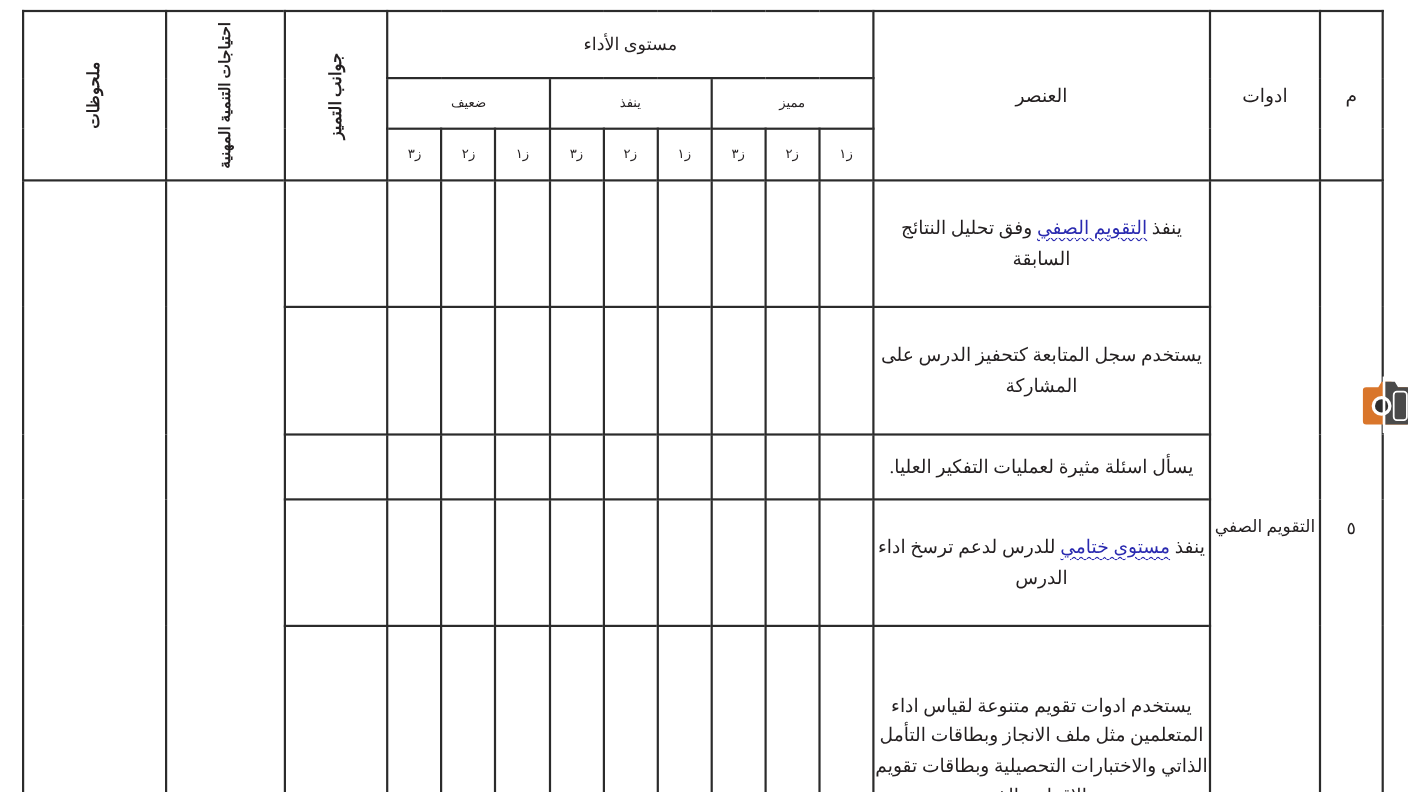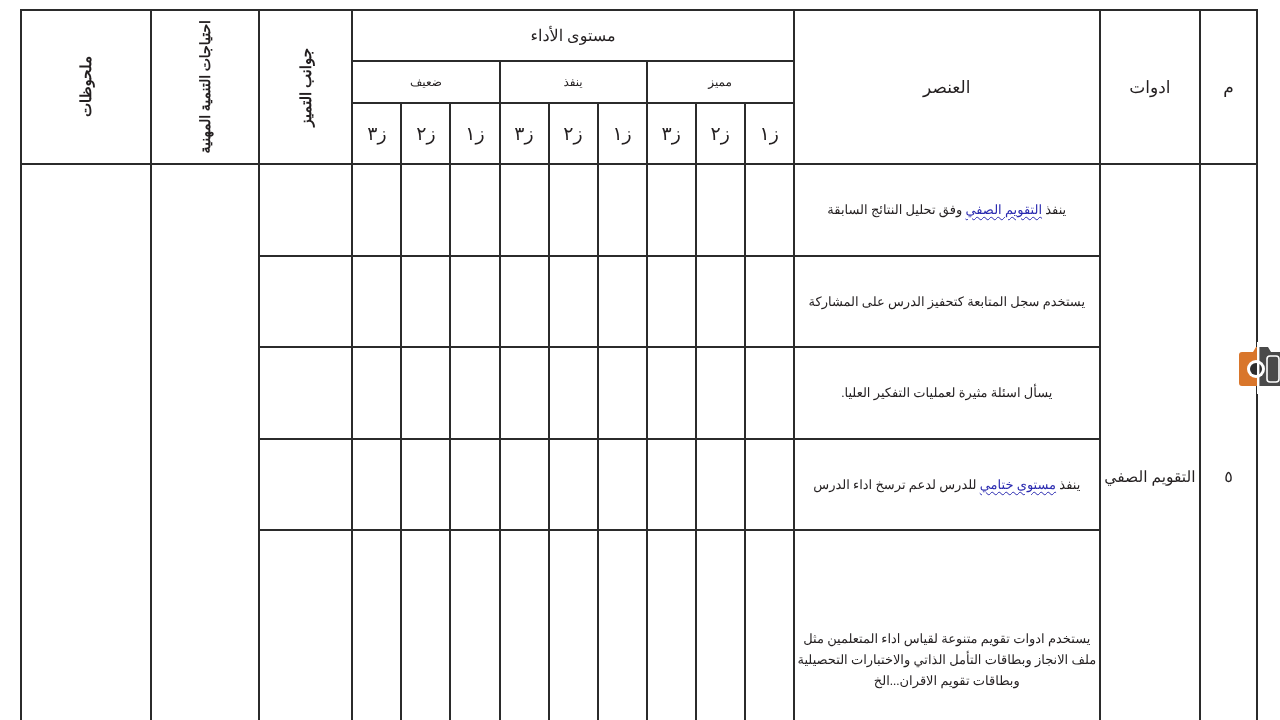--- a/index.html
+++ b/index.html
@@ -62,21 +62,21 @@
   }
   .h-perf {
     font-size: 16px;
     font-weight: normal;
   }
   .h-group {
     font-size: 12px;
     font-weight: normal;
   }
   .h-z {
-    font-size: 19px;
+    font-size: 12px;
     font-weight: normal;
     border-radius: 11px;
   }
 
   
   .vwrap {
     display: flex;
     align-items: center;
     justify-content: center;
     height: 152px;
@@ -92,21 +92,21 @@
     letter-spacing: 0.3px;
   }
   .vtext.two-line {
     white-space: normal;
     max-height: 150px;
     font-size: 14px;
   }
 
   
   td.element {
-    font-size: 13px;
+    font-size: 17px;
     line-height: 1.62;
     padding: 6px 10px;
     text-align: center;
     border-radius: 16px;
   }
   td.domain {
     font-size: 15.5px;
     line-height: 1.5;
     font-weight: bold;
   }

